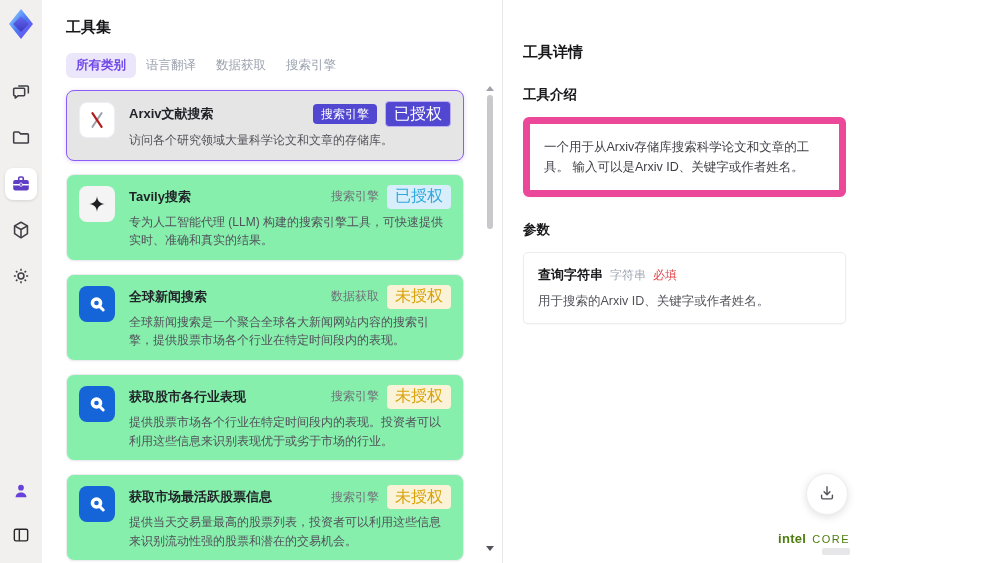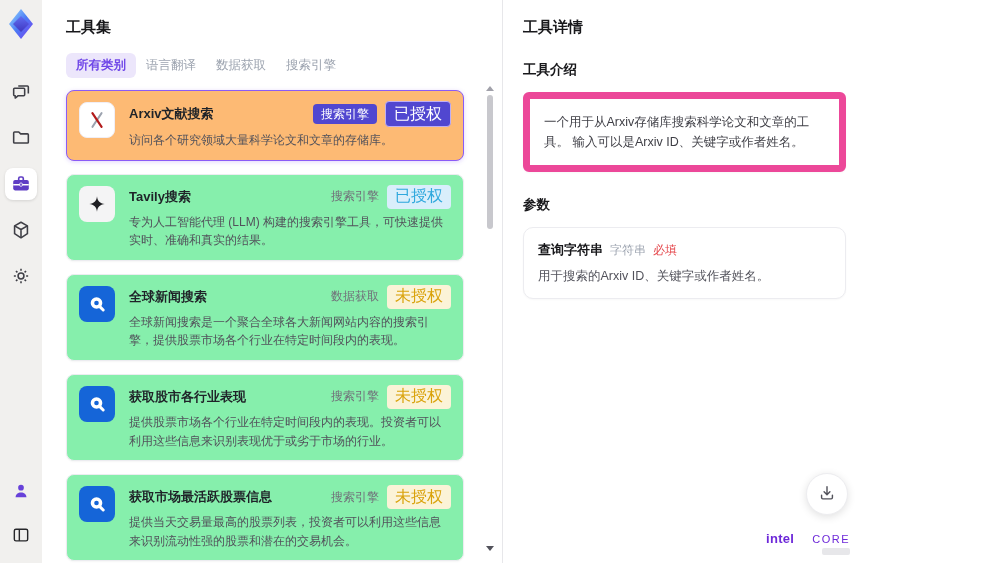--- a/index.html
+++ b/index.html
@@ -12,33 +12,33 @@
   .logo { width:30px; height:32px; margin-bottom:36px; }
   .rail-items { display:flex; flex-direction:column; align-items:center; gap:14px; }
   .rail-btn { width:32px; height:32px; border:none; background:transparent; border-radius:8px; display:flex; align-items:center; justify-content:center; cursor:pointer; }
   .rail-btn.active { background:#fff; box-shadow:0 1px 3px rgba(0,0,0,.12); }
   .rail-btn svg { display:block; }
   .rail-bottom { margin-top:auto; display:flex; flex-direction:column; align-items:center; gap:12px; }
 
   
   .content { flex:1; display:flex; height:100%; background:#fff; }
   .list-pane { width:461px; flex-shrink:0; border-right:1px solid #e7e7ea; padding:18px 24px 0 24px; position:relative; height:100%; overflow:hidden; }
-  .detail-pane { flex:1; padding:18px 22px 0 20px; }
+  .detail-pane { flex:1; padding:4px 22px 0 20px;margin-top:39px; }
 
   h1.pane-title { font-size:15px; font-weight:bold; color:#18181b; }
 
   
   .tabs { display:flex; margin-top:16px; align-items:center; }
   .tab { font-size:12.5px; color:#9ca3af; padding:4px 10px; border-radius:6px; cursor:pointer; white-space:nowrap; }
   .tab.active { background:#ece6fb; color:#7048e8; font-weight:bold; }
 
   
   .tool-list { margin-top:12px; display:flex; flex-direction:column; gap:13px; padding-right:14px; }
   .card { position:relative; display:flex; gap:14px; align-items:flex-start; background:#86efac; border:1px solid #ececf0; border-radius:8px; padding:10px 12px; box-shadow:0 1px 2px rgba(0,0,0,.04); cursor:pointer; }
-  .card.selected { background:#fdba74; border:1.5px solid #8b5cf6; box-shadow:0 1px 4px rgba(139,92,246,.25);justify-content:space-between; }
+  .card.selected { background:#e5e5e5; border:1.5px solid #8b5cf6; box-shadow:0 1px 4px rgba(139,92,246,.25);justify-content:space-between; }
   .tool-icon { width:36px; height:36px; border-radius:8px; flex-shrink:0; display:flex; align-items:center; justify-content:center; margin-top:1px; }
   .tool-icon.arxiv { background:#fff; border:1px solid #f0eef5; }
   .tool-icon.tavily, .tool-icon.news { background:#f4f4f5; }
   .tool-icon.quark { background:#1565d8; }
   .tool-body { flex:1; min-width:0; }
   .tool-top { display:flex; align-items:center; }
   .tool-name { font-size:13px; font-weight:bold; color:#1f2328; }
   .tool-badges { margin-left:auto; display:flex; align-items:center; gap:8px; flex-shrink:0; }
   .badge-cat { font-size:12px; color:#71717a; }
   .badge { font-size:16px; padding:1.5px 8px; border-radius:4px; white-space:nowrap; }
@@ -51,31 +51,31 @@
   
   .vscroll { position:absolute; right:8px; top:86px; bottom:12px; width:8px; }
   .vscroll .arr { position:absolute; left:0; width:0; height:0; border-left:4px solid transparent; border-right:4px solid transparent; }
   .vscroll .arr.up { top:0; border-bottom:5px solid #a1a1aa; }
   .vscroll .arr.down { bottom:0; border-top:5px solid #52525b; }
   .vscroll .thumb { position:absolute; top:9px; left:1px; width:6px; height:134px; background:#c8c8cd; border-radius:3px; }
 
   
   .section-h { font-size:13.5px; font-weight:bold; color:#18181b; margin-top:24px; }
   .intro-box { margin-top:13px; border:7px solid #ec4899; border-radius:6px; background:#fff; box-shadow:0 1px 2px rgba(0,0,0,.03); padding:13px 14px; font-size:12.5px; color:#3f3f46; line-height:1.6; }
-  .param-card { margin-top:13px; border:1px solid #ececf0; border-radius:10px; background:#fff; box-shadow:0 1px 2px rgba(0,0,0,.03); padding:13px 14px; }
+  .param-card { margin-top:13px; border:1px solid #ececf0; border-radius:5px; background:#fff; box-shadow:0 1px 2px rgba(0,0,0,.03); padding:13px 14px; }
   .param-head { display:flex; align-items:baseline; gap:7px; }
   .param-name { font-size:13px; font-weight:bold; color:#18181b; }
   .param-type { font-size:12px; color:#9ca3af; }
   .param-req { font-size:12px; color:#e5484d; }
   .param-desc { margin-top:9px; font-size:12.5px; color:#52525b; }
 
   
   .fab { position:absolute; right:20px; bottom:48px; width:42px; height:42px; border-radius:50%; background:#fff; border:1px solid #ededf0; box-shadow:0 2px 8px rgba(0,0,0,.12); display:flex; align-items:center; justify-content:center; cursor:pointer; }
   .intel { position:absolute; right:18px; bottom:8px; display:flex; flex-direction:column; align-items:flex-end; }
-  .intel-row { display:flex; align-items:baseline; gap:18px; color:#6d28d9; }
+  .intel-row { display:flex; align-items:baseline; gap:6px; color:#4d7c0f; }
   .intel-word { font-size:13px; font-weight:bold; letter-spacing:.3px; }
   .core-word { font-size:11px; text-transform:uppercase; letter-spacing:1.5px; }
   .ultra-bar { width:28px; height:7px; border-radius:2px; background:#e7e7ea; margin-top:2px; }
 </style>
 </head>
 <body>
 
 <div class="app">
 
   <aside class="rail">

